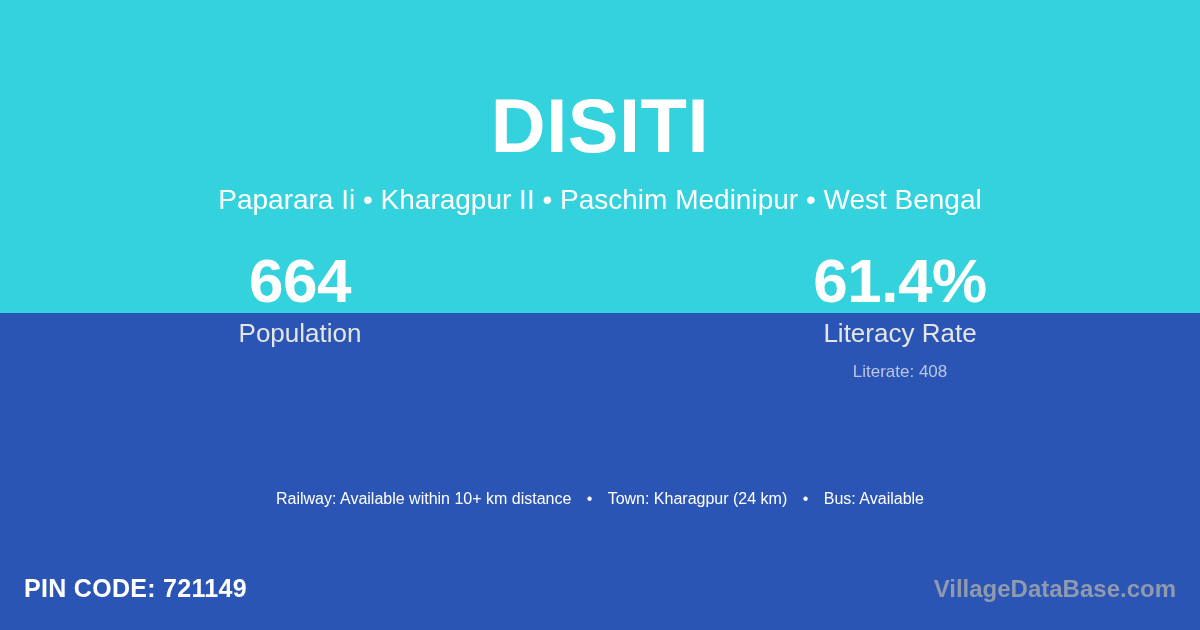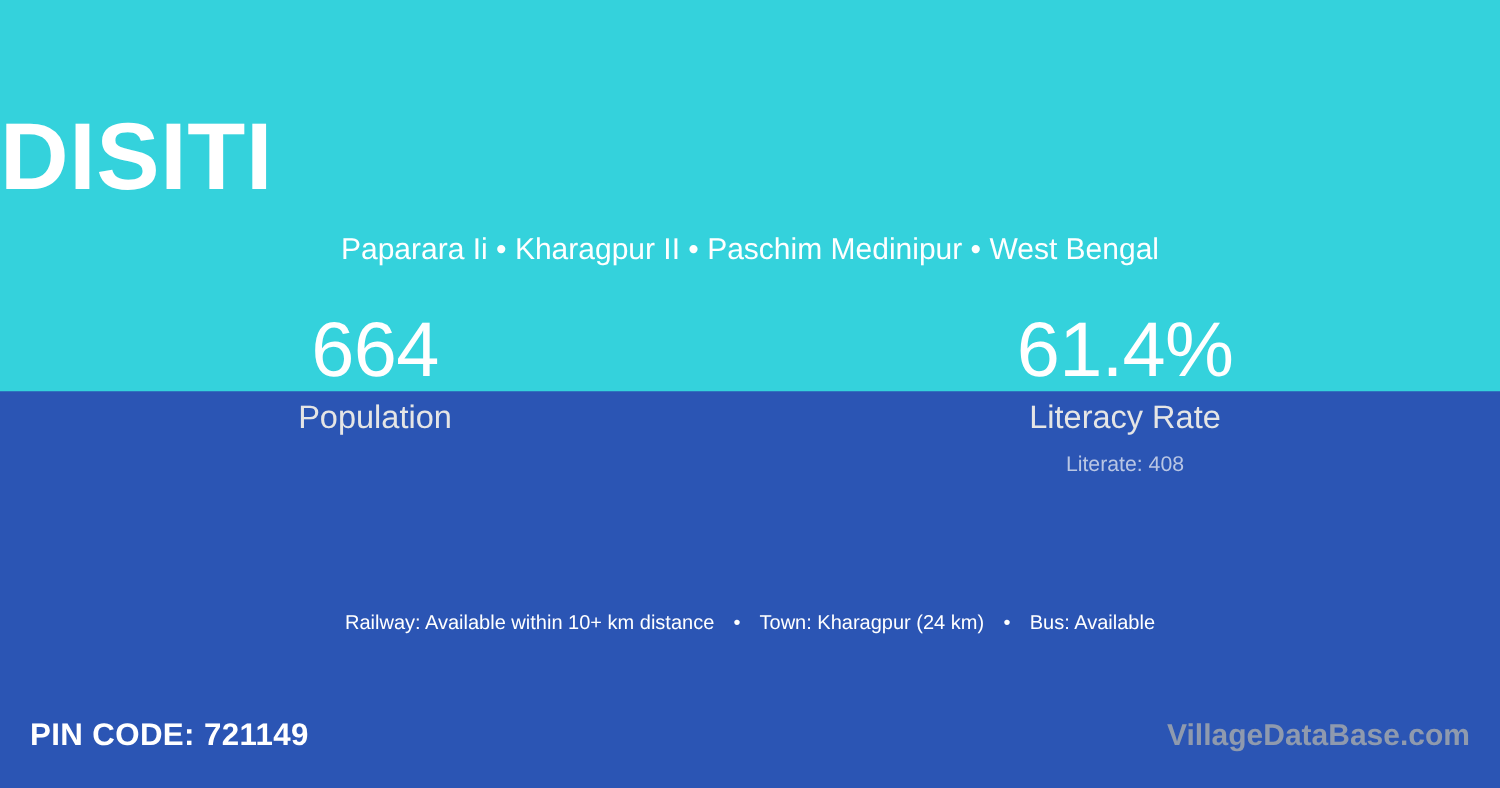--- a/index.html
+++ b/index.html
@@ -28,36 +28,37 @@
     width: 1200px;
     height: 313px;
     background: #34d2dc;
   }
   
   .title {
     position: absolute;
     left: 0;
     top: 82px;
     width: 1200px;
+    text-align: center;
     color: #ffffff;
     font-size: 76px;
     line-height: 88px;
     font-weight: bold;
     letter-spacing: 0.5px;
     white-space: nowrap;
   }
   
   .subtitle {
     position: absolute;
     left: 0;
     top: 183px;
     width: 1200px;
     text-align: center;
     color: #ffffff;
-    font-size: 24px;
+    font-size: 28px;
     line-height: 34px;
     font-weight: normal;
     white-space: nowrap;
   }
   
   .stats {
     position: absolute;
     left: 0;
     top: 248px;
     width: 1200px;
@@ -65,21 +66,21 @@
     flex-direction: row;
   }
   .stat {
     flex: 1 1 0;
     text-align: center;
   }
   .stat-value {
     color: #ffffff;
     font-size: 62px;
     line-height: 66px;
-    font-weight: normal;
+    font-weight: bold;
     letter-spacing: -0.5px;
     white-space: nowrap;
   }
   .stat-label {
     color: #e5e5e5;
     font-size: 26px;
     line-height: 34px;
     font-weight: normal;
     margin-top: 2px;
     white-space: nowrap;

